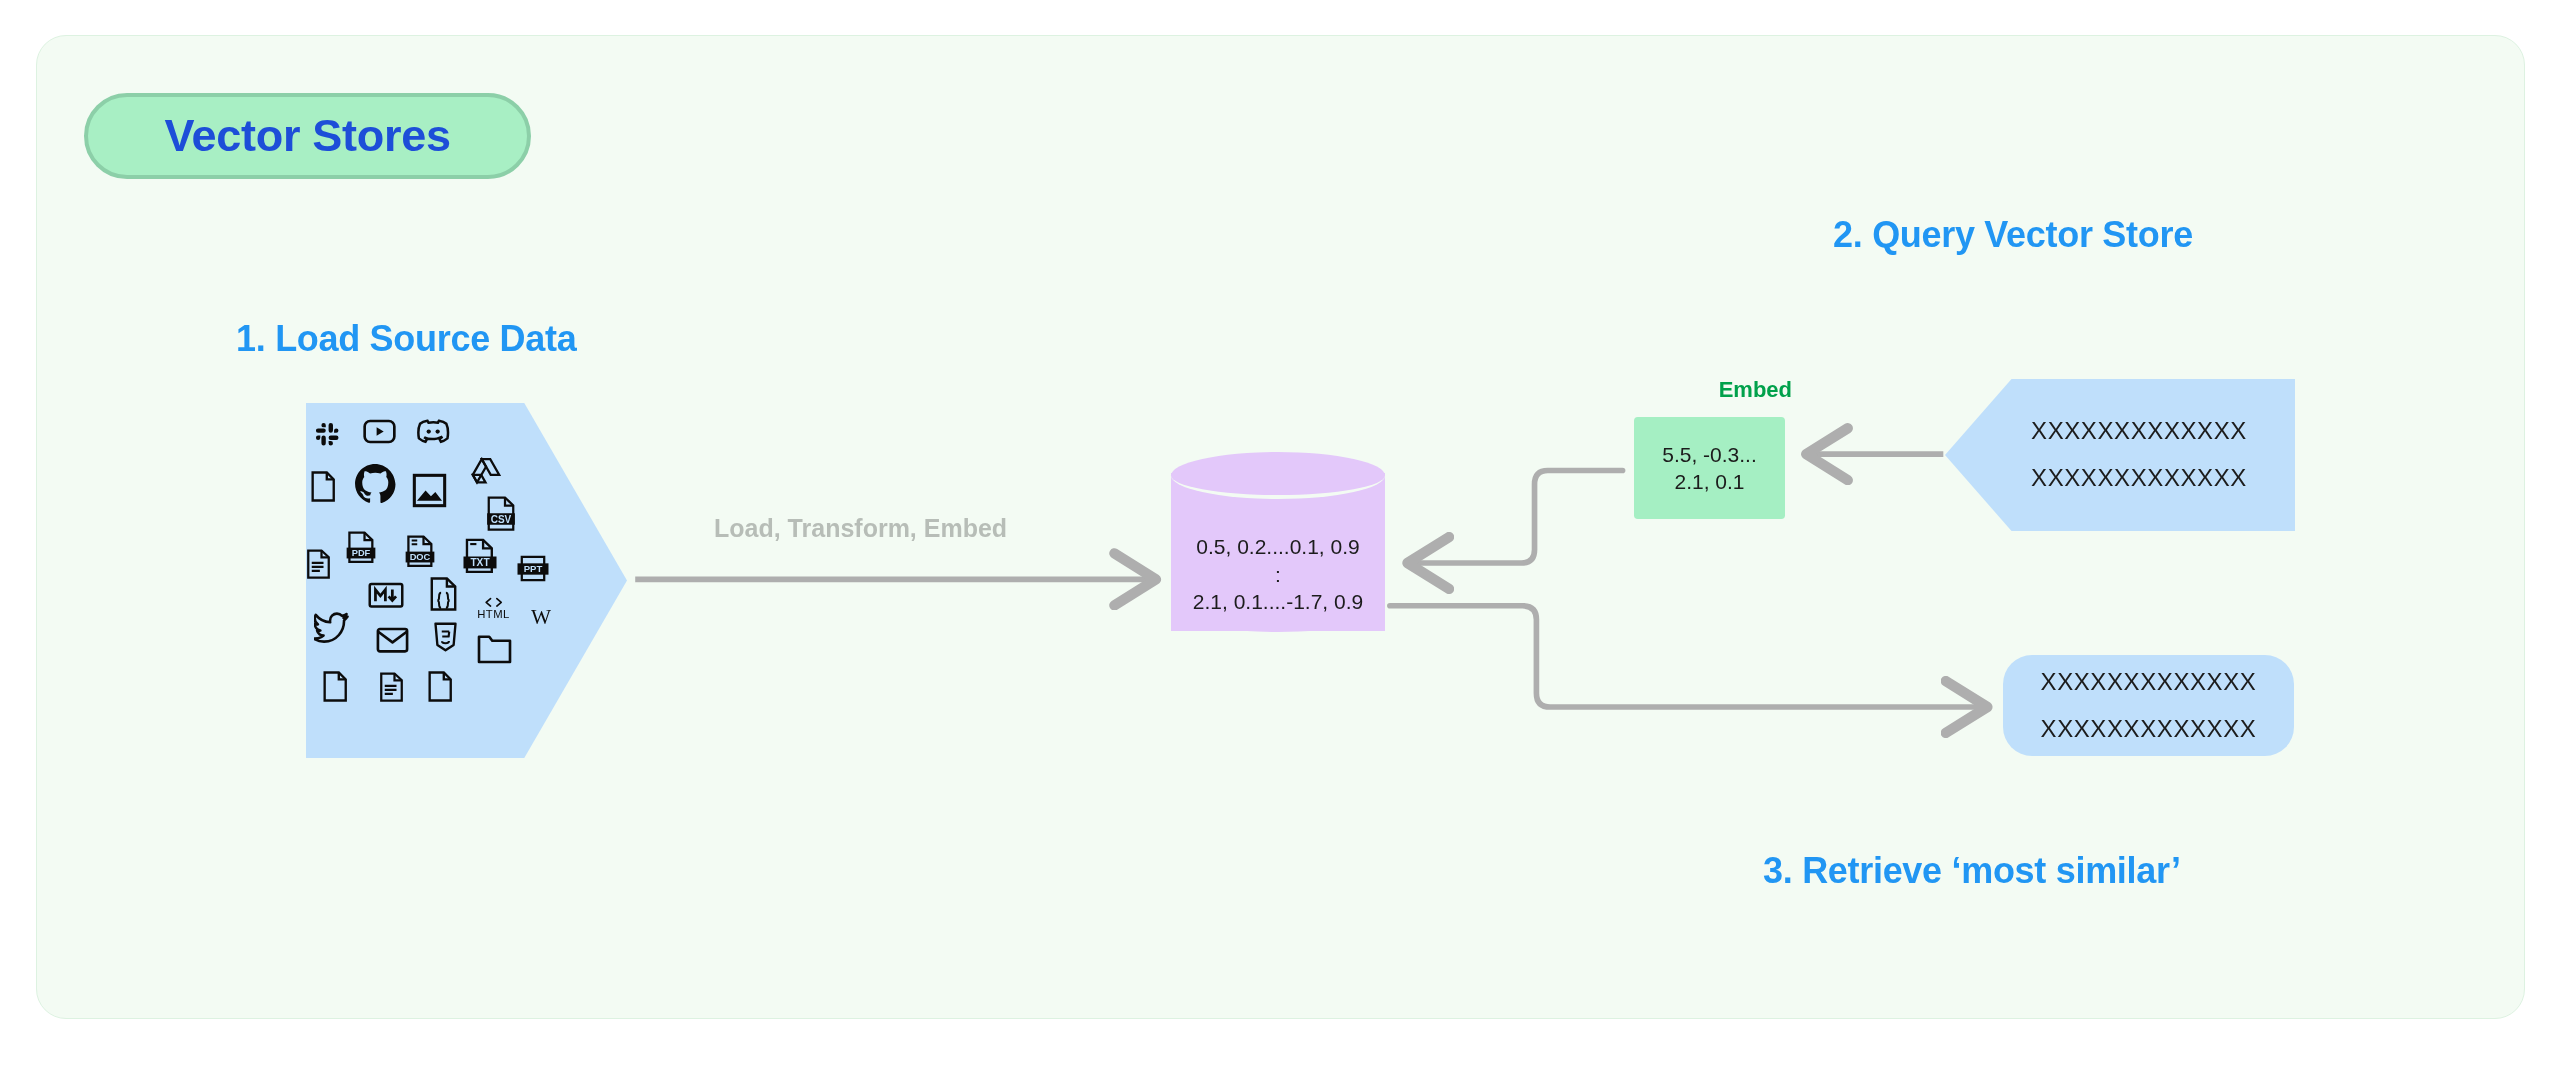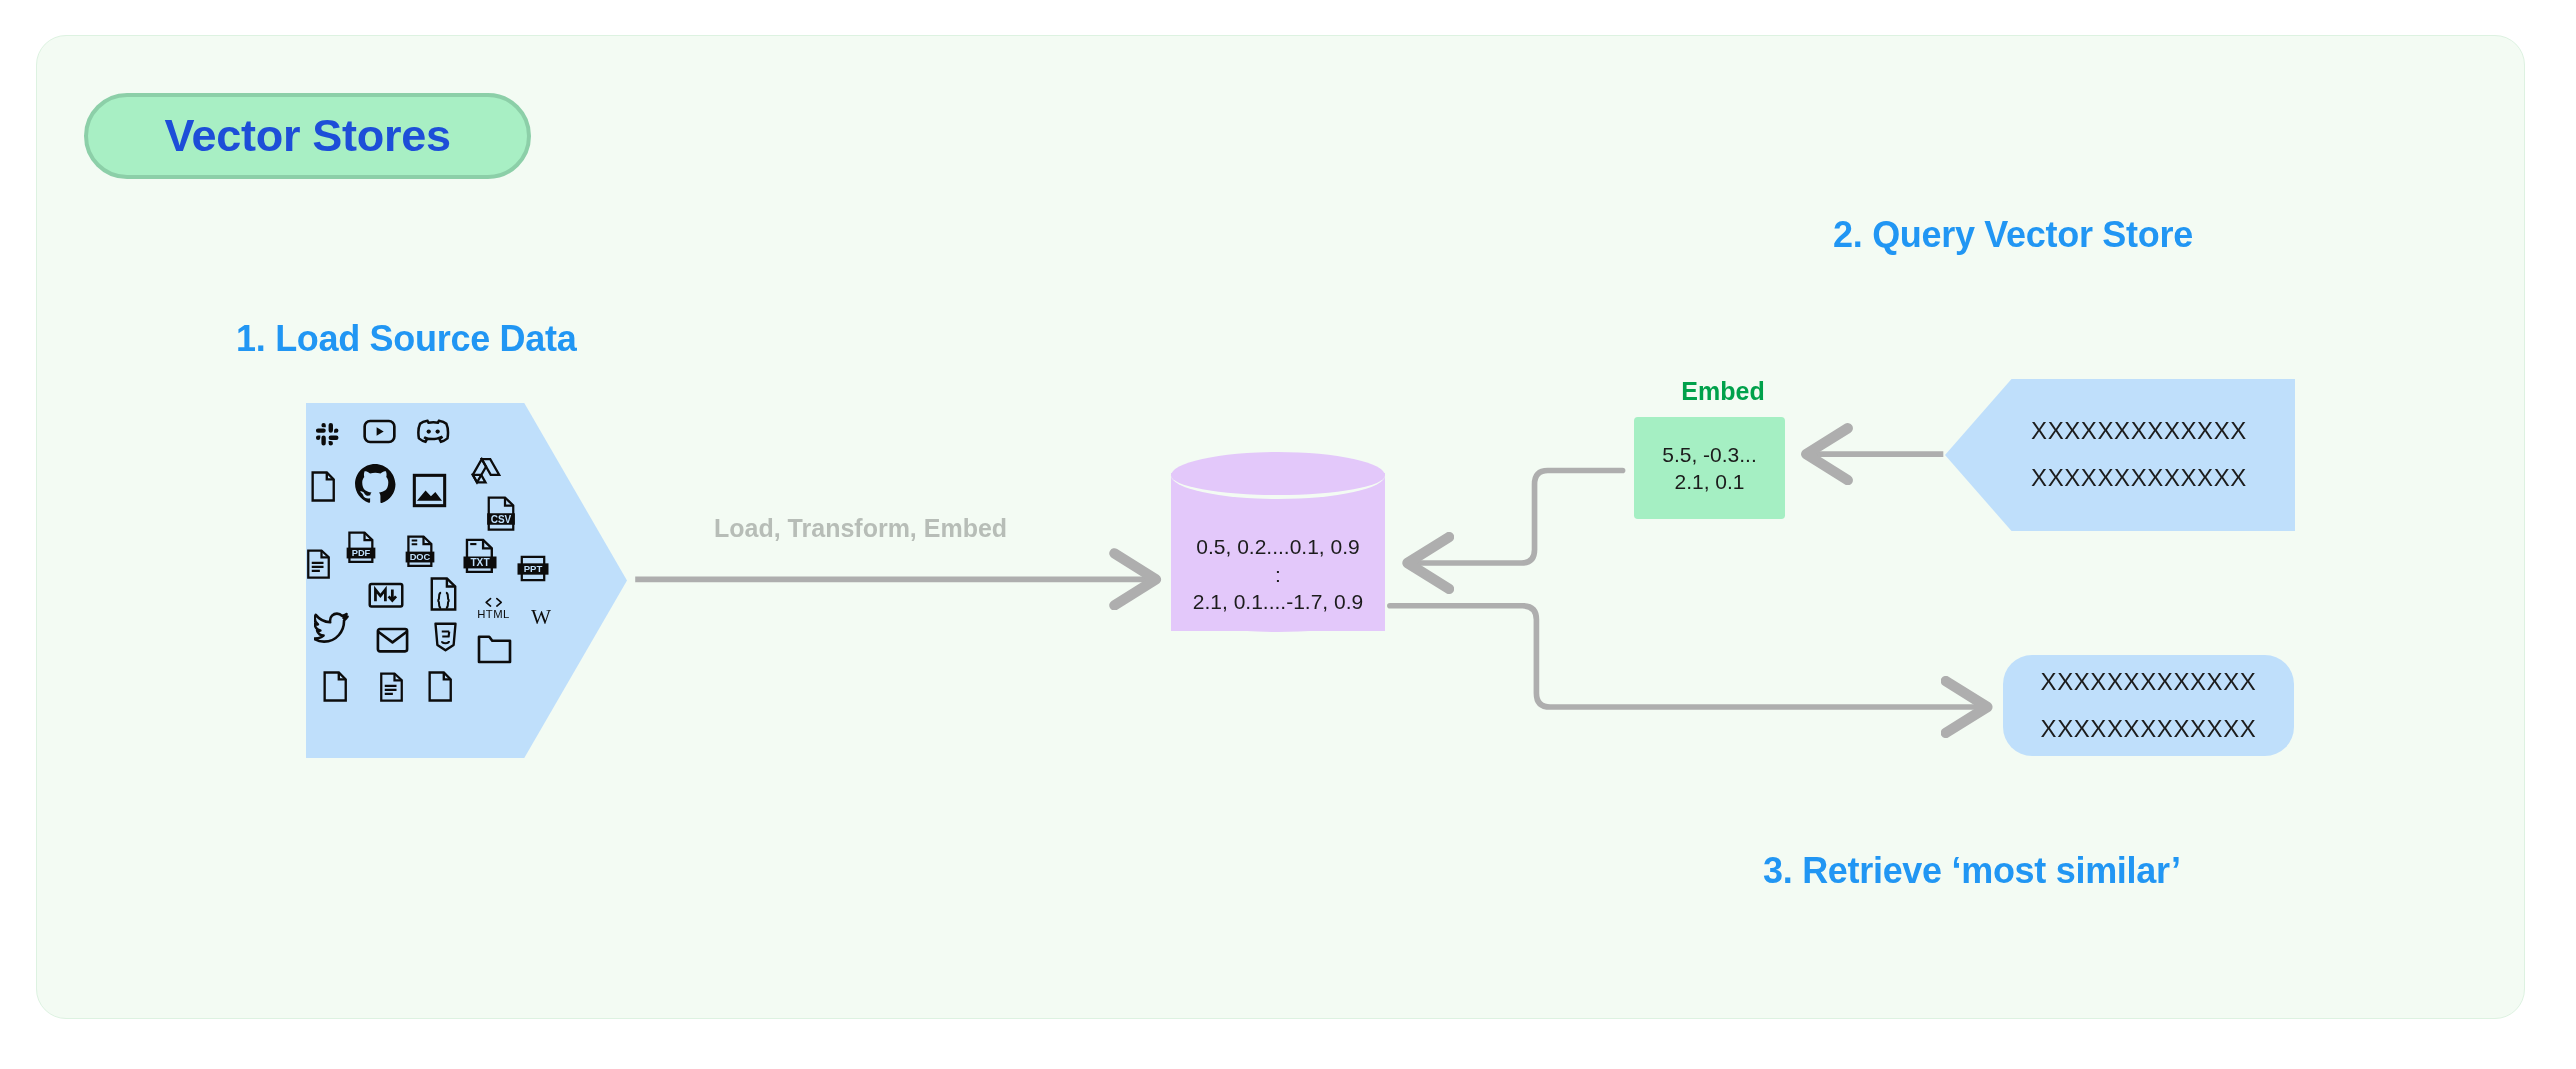--- a/index.html
+++ b/index.html
@@ -81,22 +81,22 @@
     color: #8b2ef0;
     line-height: 1.14;
   }
 
   
   .embed-heading {
     position: absolute;
     left: 1654px;
     top: 377px;
     width: 138px;
-    text-align: center;
-    font-size: 25px;
+    text-align: right;
+    font-size: 22px;
     font-weight: bold;
     color: #00a14b;
     white-space: nowrap;
   }
 
   
   .source-hex {
     position: absolute;
     left: 306px;
     top: 403px;

